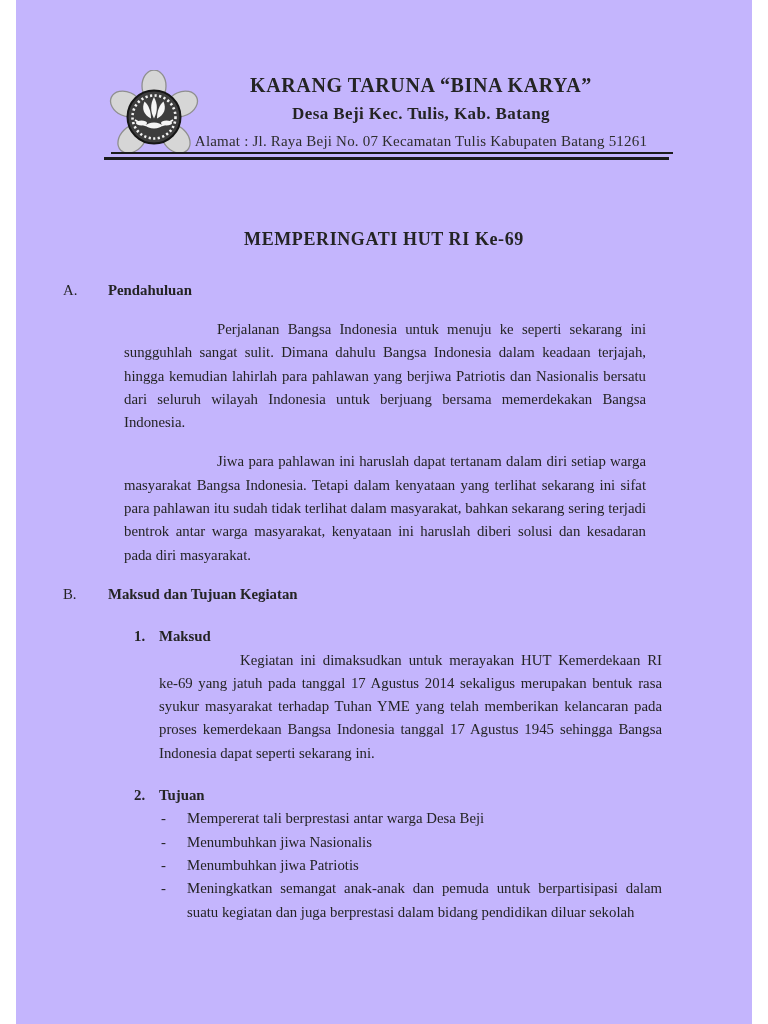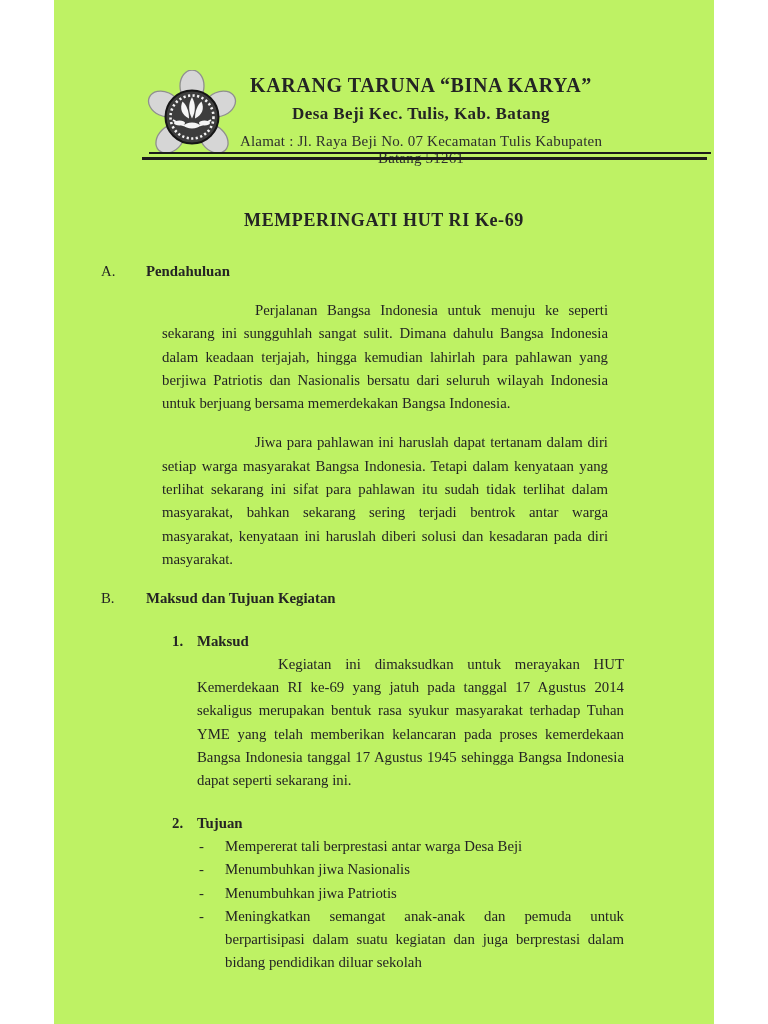--- a/index.html
+++ b/index.html
@@ -1,22 +1,22 @@
 <!DOCTYPE html>
 <html><head>
 <meta charset="utf-8">
 <title>Proposal Kegiatan</title>
 <style>
   html, body { margin: 0; padding: 0; background: #ffffff; }
   .page {
     position: relative;
-    width: 660px;
+    width: 736px;
     height: 1024px;
     margin: 0 auto;
-    background: #bef264;
+    background: #c4b5fd;
     font-family: "Liberation Serif", "DejaVu Serif", serif;
     color: #242424;
     overflow: hidden;
   }
 
   
   .letterhead-logo {
     position: absolute;
     left: 93px;
     top: 70px;
@@ -60,21 +60,21 @@
     line-height: 1.15;
   }
   .doc-title {
     font-size: 21px;
     font-weight: bold;
     letter-spacing: 0.8px;
   }
   .doc-subtitle {
     font-size: 18px;
     font-weight: bold;
-    margin-top: 8px;
+    margin-top: 27px;
     letter-spacing: 0.6px;
   }
 
   
   .sections {
     margin-top: 29px;
     padding-left: 47px;
     padding-right: 90px;
     font-size: 14.8px;
     line-height: 23.3px;

